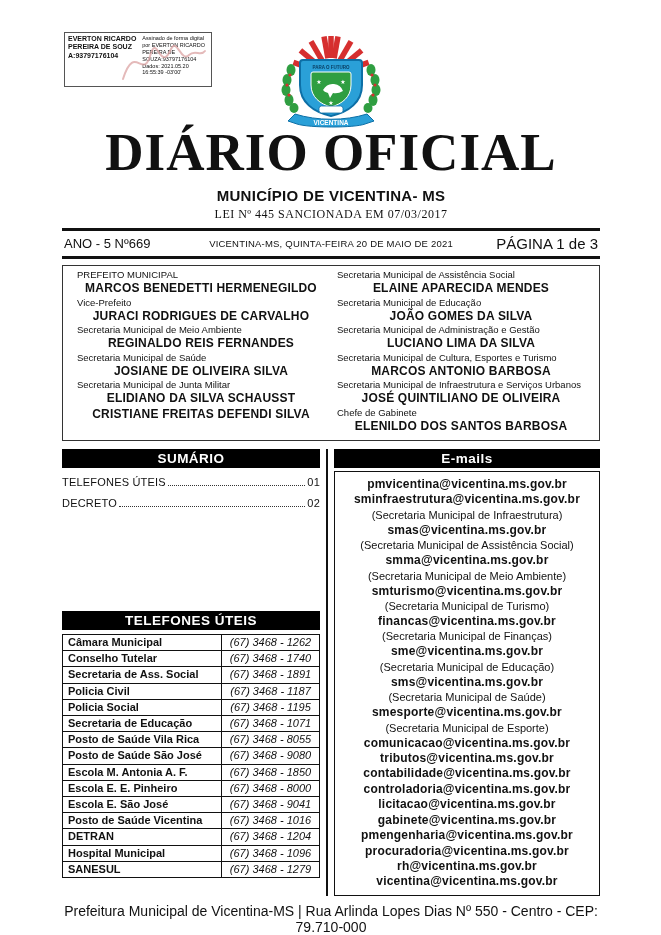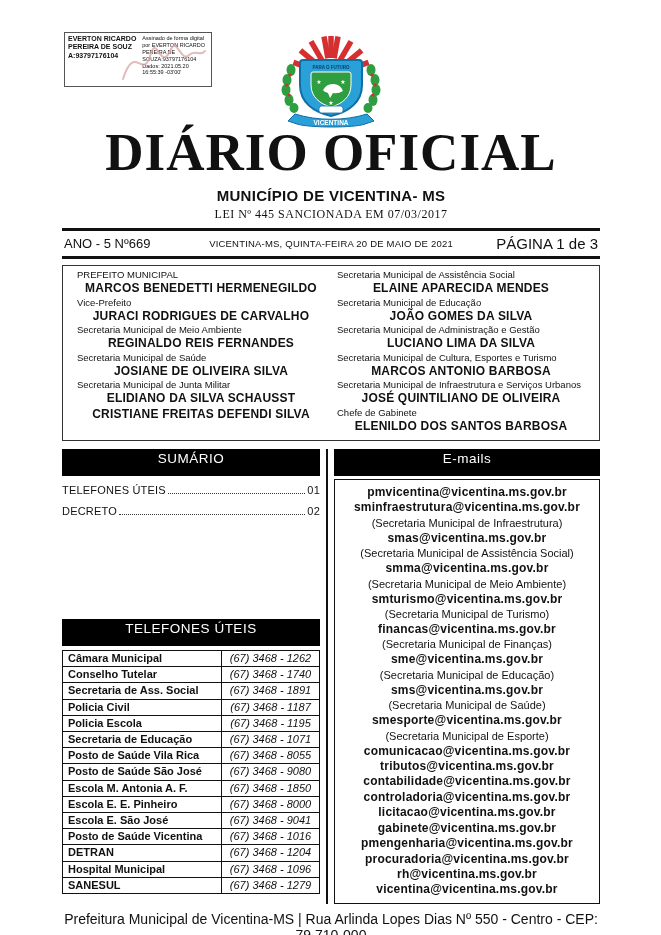--- a/index.html
+++ b/index.html
@@ -30,22 +30,22 @@
   
   .offbox{margin-top:6px;border:1.3px solid #333;display:grid;grid-template-columns:1fr 1fr;
           column-gap:12px;padding:3px 14px 6px;box-sizing:border-box;min-height:166px;}
   .off-entry{margin-bottom:1px;}
   .off-title{font-size:9.5px;line-height:12px;}
   .off-name{font-size:12px;font-weight:bold;text-align:center;line-height:14.5px;letter-spacing:.2px;}
 
   
   .cols{display:grid;grid-template-columns:258px 14px 1fr;margin-top:8px;}
   .col-divider{width:1.5px;background:#111;height:100%;margin:0 auto;}
-  .bar{background:#000;color:#fff;font-weight:normal;font-size:13.5px;text-align:center;
-       height:27px;line-height:19px;letter-spacing:.5px;}
+  .bar{background:#000;color:#fff;font-weight:bold;font-size:13.5px;text-align:center;
+       height:19px;line-height:19px;letter-spacing:.5px;}
 
   .sum-list{margin-top:8px;}
   .sum-row{display:flex;align-items:baseline;font-size:11px;margin-bottom:9px;letter-spacing:.2px;}
   .sum-dots{flex:1;border-bottom:1.6px dotted #333;margin:0 2px 2px 2px;}
   .spacer{height:93px;}
 
   .ph-table{border:1.6px solid #111;margin-top:4px;}
   .ph-row{display:grid;grid-template-columns:159px 1fr;}
   .ph-row + .ph-row{border-top:1.6px solid #111;}
   .ph-name{border-right:1.6px solid #111;font-weight:bold;font-size:11px;
@@ -234,21 +234,21 @@
               <div class="ph-name">Secretaria de Ass. Social</div>
               <div class="ph-num">(67) 3468 - 1891</div>
             </div>
 
             <div class="ph-row">
               <div class="ph-name">Policia Civil</div>
               <div class="ph-num">(67) 3468 - 1187</div>
             </div>
 
             <div class="ph-row">
-              <div class="ph-name">Policia Escola</div>
+              <div class="ph-name">Policia Social</div>
               <div class="ph-num">(67) 3468 - 1195</div>
             </div>
 
             <div class="ph-row">
               <div class="ph-name">Secretaria de Educação</div>
               <div class="ph-num">(67) 3468 - 1071</div>
             </div>
 
             <div class="ph-row">
               <div class="ph-name">Posto de Saúde Vila Rica</div>

